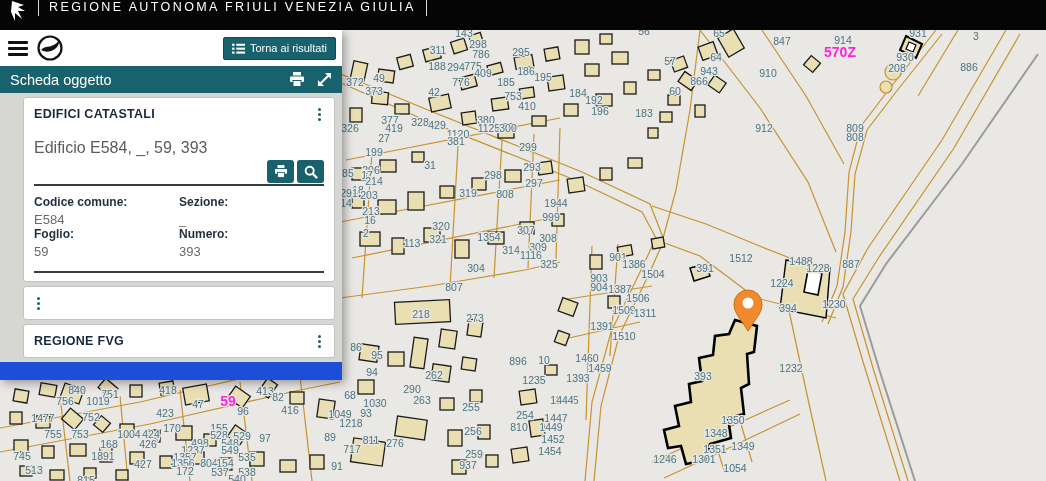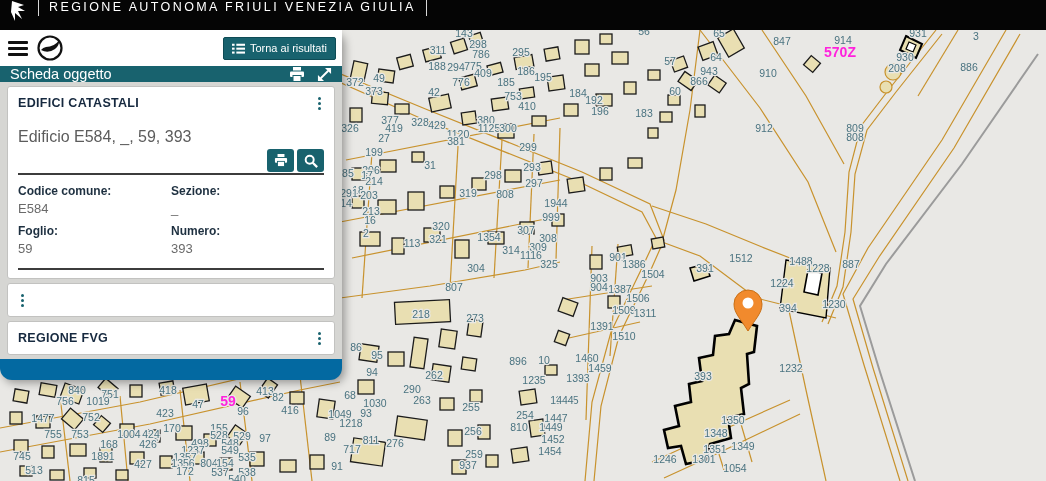--- a/index.html
+++ b/index.html
@@ -11,47 +11,47 @@
             background:#050505; color:#fff; display:flex; align-items:flex-start;
             gap:10px; padding:0 8px; z-index:9; }
   .topbar-title { font-size:12.5px; letter-spacing:2.4px; font-weight:500; white-space:nowrap; }
   .sep { width:1px; height:16px; background:#d8d8d8; }
 
   
   #map-svg { position:absolute; left:0; top:0; z-index:1; }
 
   
   .panel { position:absolute; left:0; top:30px; width:342px; height:350px; z-index:5;
-           background:#0369a1; box-shadow:3px 3px 9px rgba(0,0,0,.35);
-           display:flex; flex-direction:column;border-radius:12px; }
+           background:#1d4ed8; box-shadow:3px 3px 9px rgba(0,0,0,.35);
+           display:flex; flex-direction:column; }
   .panel-toolbar { height:36px; background:#fff; display:flex; align-items:center;
                    padding:0 6px 0 8px; gap:8px; }
   .hamburger { width:20px; display:flex; flex-direction:column; gap:3px; cursor:pointer; }
   .hamburger i { display:block; height:3px; background:#111; border-radius:1px; }
   .spacer { flex:1; }
   .back-btn { background:#18626e; color:#fff; font-size:11px; padding:4px 8px;
               border:1px solid #0e4b55; border-radius:2px; display:flex; gap:5px;
               align-items:center; cursor:pointer; white-space:nowrap; }
-  .panel-header { height:16px; background:#18626e; color:#fff; display:flex;
+  .panel-header { height:27px; background:#18626e; color:#fff; display:flex;
                   align-items:center; padding:0 10px; font-size:14.5px; }
   .header-icons { margin-left:auto; display:flex; gap:12px; align-items:center; }
   .header-icons svg { cursor:pointer; }
   .cards-area { background:#d6d6d3; padding:4px 7px 0 7px; }
   .card { background:#fff; border:1px solid #c2c2c0; border-radius:3px;
-          margin-bottom:4px; padding:9px 10px 8px 10px; }
+          margin-bottom:4px; padding:9px 10px 8px 10px;margin-left:16px; }
   .card-head { display:flex; justify-content:space-between; align-items:flex-start; }
   .card-title { font-weight:bold; color:#16293f; font-size:12.5px; letter-spacing:.3px; }
   .kebab { display:flex; flex-direction:column; gap:2px; padding:1px 3px; cursor:pointer; }
   .kebab i { width:3px; height:3px; background:#18626e; border-radius:50%; display:block; }
   .result-line { margin-top:17px; color:#5c5c5c; font-size:16px; }
   .action-row { display:flex; justify-content:flex-end; gap:3px; margin-top:3px; }
   .mini-btn { width:27px; height:23px; background:#18626e; border-radius:3px;
               display:flex; align-items:center; justify-content:center; cursor:pointer; }
   .underline { border-bottom:2px solid #3c3c3c; margin-top:1px; }
-  .fields { display:grid; grid-template-columns:1fr 1fr; margin-top:9px; row-gap:8px; }
+  .fields { display:grid; grid-template-columns:1fr 1fr; margin-top:9px; }
   .f-label { font-weight:bold; color:#1e3040; font-size:12px; }
   .f-value { color:#6a6a6a; font-size:13px; margin-top:3px; }
   .underline2 { border-bottom:2px solid #3c3c3c; margin-top:12px; }
 </style>
 </head>
 <body>
 
 <svg id="map-svg" width="1046" height="481">
     <rect x="0" y="30" width="1046" height="451" fill="#e9e8e5"></rect>
     <polyline points="222,30 420,118 575,180 642,212 656,238 641,270 611,332 592,402 585,481" fill="none" stroke="#c8922d" stroke-width="1.2"></polyline>

